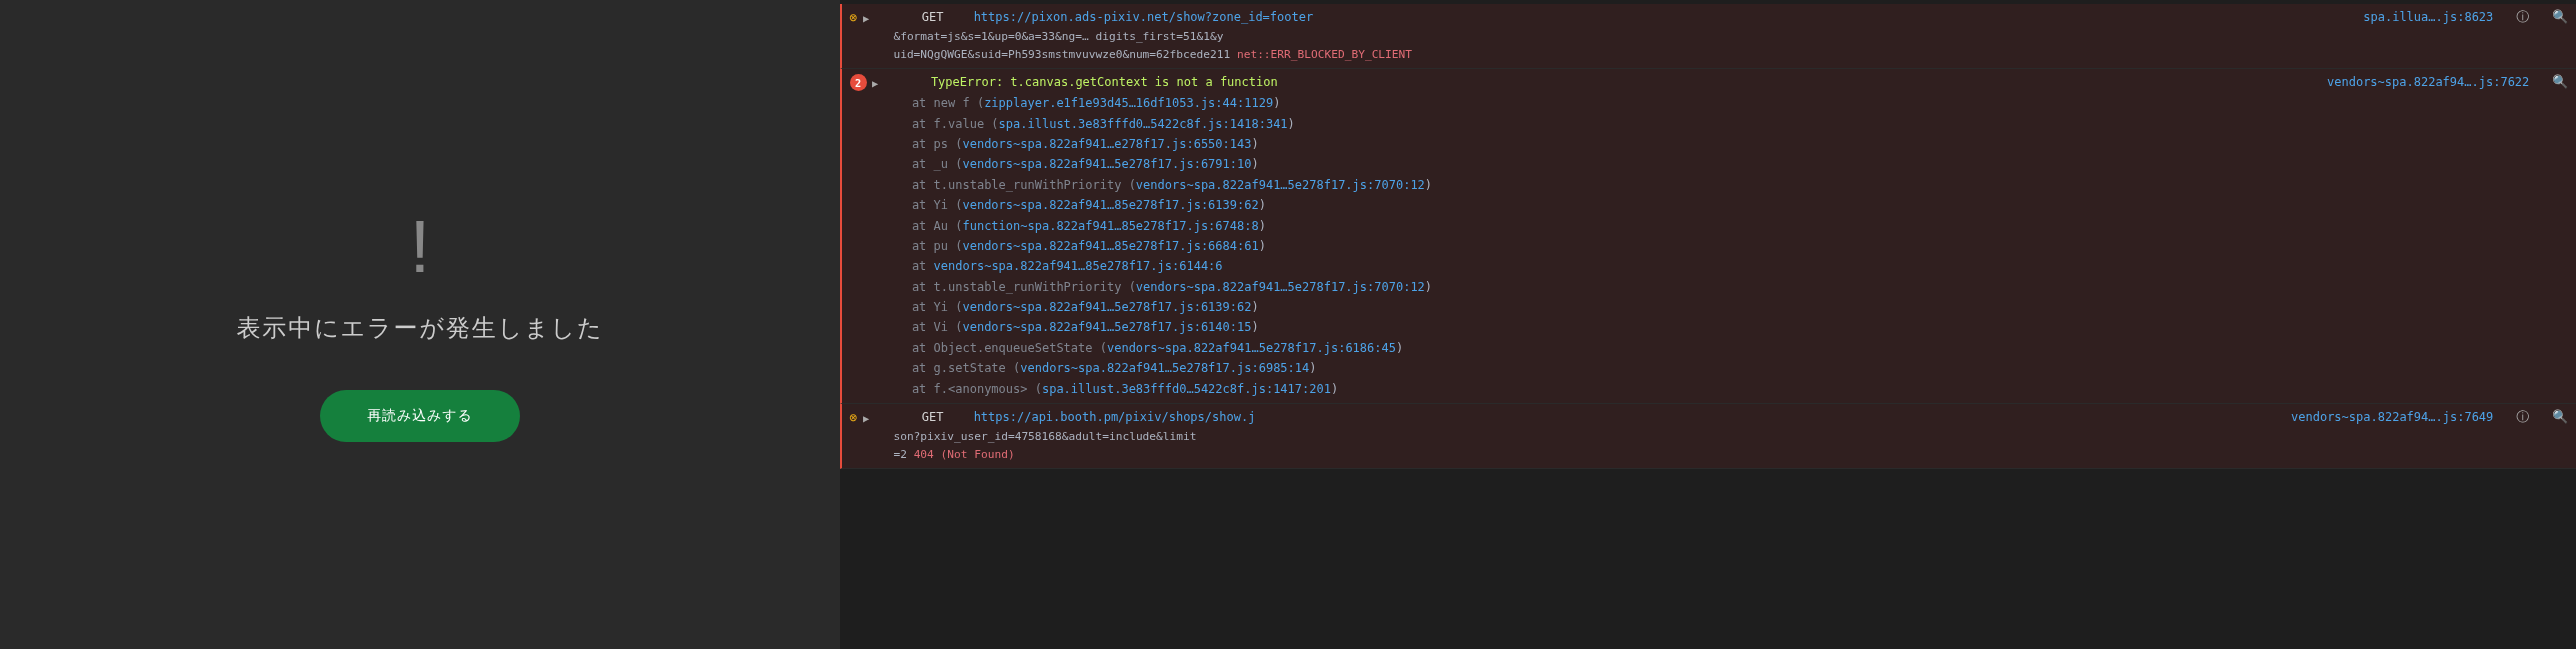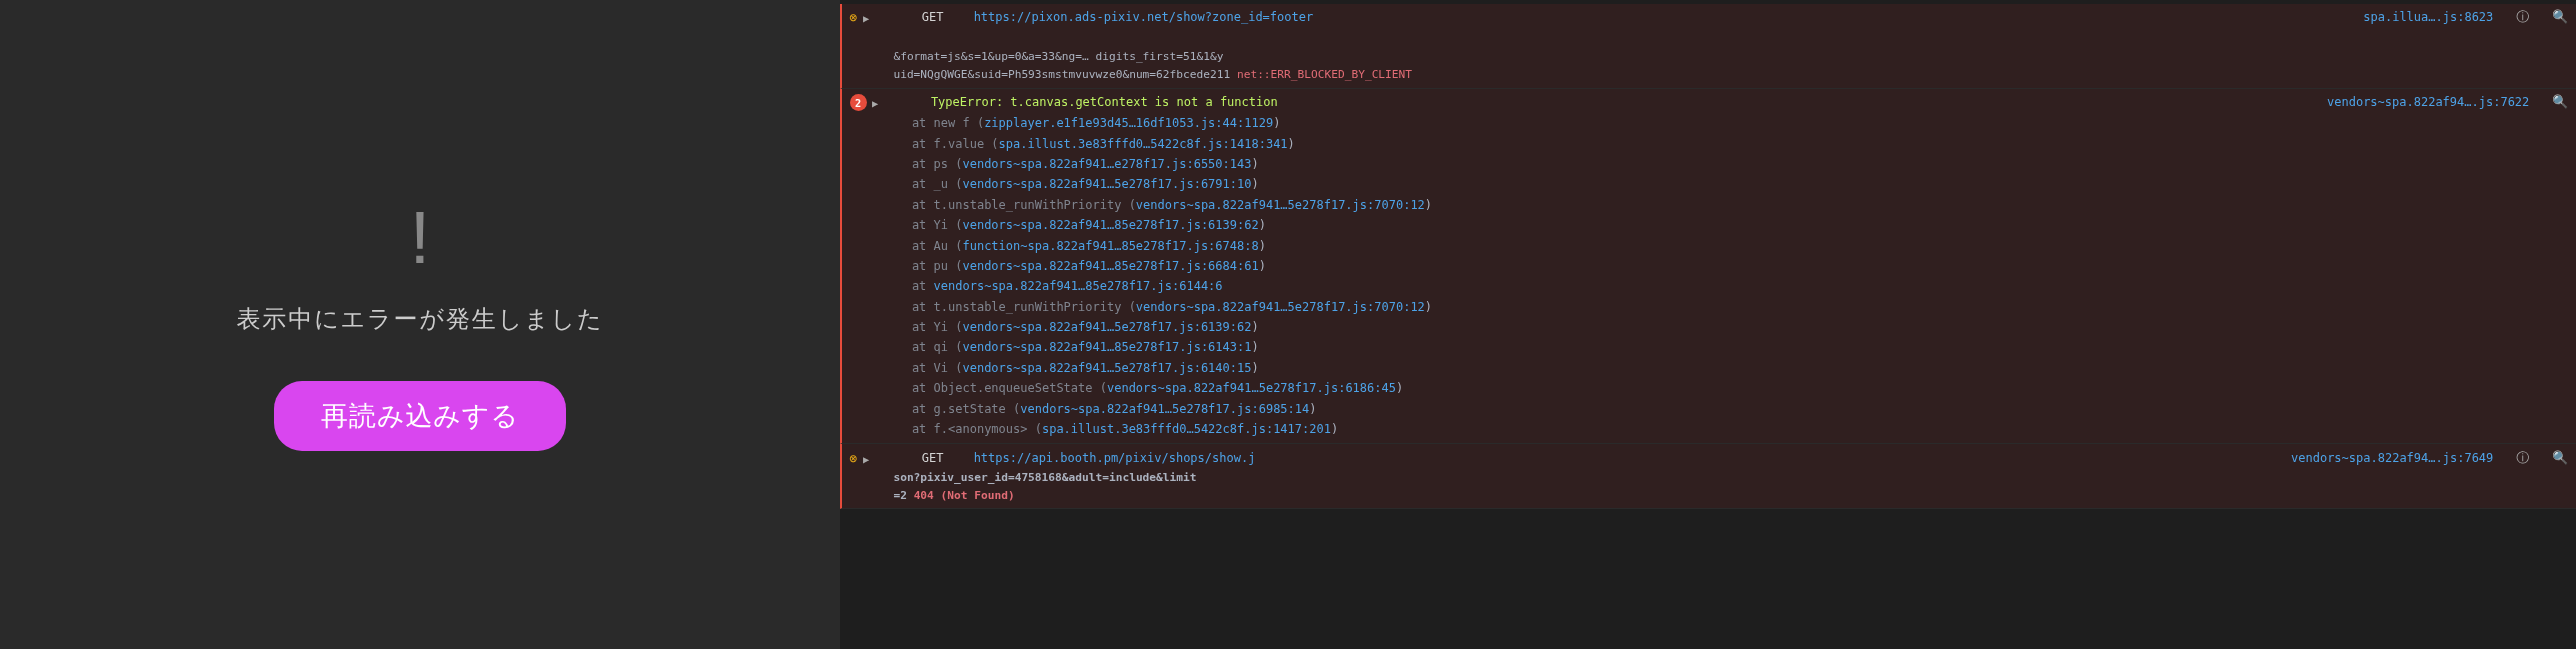--- a/index.html
+++ b/index.html
@@ -36,26 +36,26 @@
       font-weight: 100;
     }
 
     .error-text {
       color: #ccc;
       font-size: 24px;
       letter-spacing: 1.9px;
     }
 
     .reload-button {
-      background: #d946ef;
+      background: #15803d;
       color: white;
       border: none;
       border-radius: 28px;
       padding: 17px 47px;
-      font-size: 27px;
+      font-size: 14px;
       cursor: pointer;
       letter-spacing: 0.9px;
       margin-top: 18px;
     }
 
     
     .right-panel {
       flex: 1;
       height: 650px;
       background: #1e1e1e;
@@ -188,21 +188,21 @@
       <span class="warning-icon">⊗</span>
       <span class="triangle-icon">▶</span>
       <div class="entry-content">
         <div class="entry-line">
           <span class="get-label">GET&nbsp;</span>
           <a class="link">https://pixon.ads-pixiv.net/show?zone_id=footer</a>
           <a class="right-aligned link">spa.illua….js:8623</a>
           <span class="icon-btn">ⓘ</span>
           <span class="icon-btn">🔍</span>
         </div>
-        <div style="color:#abb2bf; padding-left: 18.7px; font-size:11.2px;margin-top:20px;">
+        <div style="color:#abb2bf; padding-left: 18.7px; font-size:11.2px;">
           &amp;format=js&amp;s=1&amp;up=0&amp;a=33&amp;ng=… digits_first=51&amp;1&amp;y<br>
           uid=NQgQWGE&amp;suid=Ph593smstmvuvwze0&amp;num=62fbcede211 <span class="http-error">net::ERR_BLOCKED_BY_CLIENT</span>
         </div>
       </div>
     </div>
   </div>
 
   <div class="console-entry error">
     <div class="entry-header">
       <span class="error-badge">2</span>
@@ -218,21 +218,20 @@
           <div><span class="at-prefix">at f.value (</span><a class="file-ref">spa.illust.3e83fffd0…5422c8f.js:1418:341</a>)</div>
           <div><span class="at-prefix">at ps (</span><a class="file-ref">vendors~spa.822af941…e278f17.js:6550:143</a>)</div>
           <div><span class="at-prefix">at _u (</span><a class="file-ref">vendors~spa.822af941…5e278f17.js:6791:10</a>)</div>
           <div><span class="at-prefix">at t.unstable_runWithPriority (</span><a class="file-ref">vendors~spa.822af941…5e278f17.js:7070:12</a>)</div>
           <div><span class="at-prefix">at Yi (</span><a class="file-ref">vendors~spa.822af941…85e278f17.js:6139:62</a>)</div>
           <div><span class="at-prefix">at Au (</span><a class="file-ref">function~spa.822af941…85e278f17.js:6748:8</a>)</div>
           <div><span class="at-prefix">at pu (</span><a class="file-ref">vendors~spa.822af941…85e278f17.js:6684:61</a>)</div>
           <div><span class="at-prefix">at </span><a class="file-ref">vendors~spa.822af941…85e278f17.js:6144:6</a></div>
           <div><span class="at-prefix">at t.unstable_runWithPriority (</span><a class="file-ref">vendors~spa.822af941…5e278f17.js:7070:12</a>)</div>
           <div><span class="at-prefix">at Yi (</span><a class="file-ref">vendors~spa.822af941…5e278f17.js:6139:62</a>)</div>
-          <div><span class="at-prefix">at qi (</span><a class="file-ref">vendors~spa.822af941…85e278f17.js:6143:1</a>)</div>
           <div><span class="at-prefix">at Vi (</span><a class="file-ref">vendors~spa.822af941…5e278f17.js:6140:15</a>)</div>
           <div><span class="at-prefix">at Object.enqueueSetState (</span><a class="file-ref">vendors~spa.822af941…5e278f17.js:6186:45</a>)</div>
           <div><span class="at-prefix">at g.setState (</span><a class="file-ref">vendors~spa.822af941…5e278f17.js:6985:14</a>)</div>
           <div><span class="at-prefix">at f.&lt;anonymous&gt; (</span><a class="file-ref">spa.illust.3e83fffd0…5422c8f.js:1417:201</a>)</div>
         </div>
       </div>
     </div>
   </div>
 
   <div class="console-entry error">
@@ -240,21 +239,21 @@
       <span class="warning-icon">⊗</span>
       <span class="triangle-icon">▶</span>
       <div class="entry-content">
         <div class="entry-line">
           <span class="get-label">GET&nbsp;</span>
           <a class="link">https://api.booth.pm/pixiv/shops/show.j</a>
           <a class="right-aligned link">vendors~spa.822af94….js:7649</a>
           <span class="icon-btn">ⓘ</span>
           <span class="icon-btn">🔍</span>
         </div>
-        <div style="color:#abb2bf; padding-left: 18.7px; font-size:11.2px;font-weight:bold;">
+        <div style="color:#abb2bf; padding-left: 18.7px; font-size:11.2px;">
           son?pixiv_user_id=4758168&amp;adult=include&amp;limit<br>
           =2 <span class="http-error">404 (Not Found)</span>
         </div>
       </div>
     </div>
   </div>
 
 </div>
 
 

